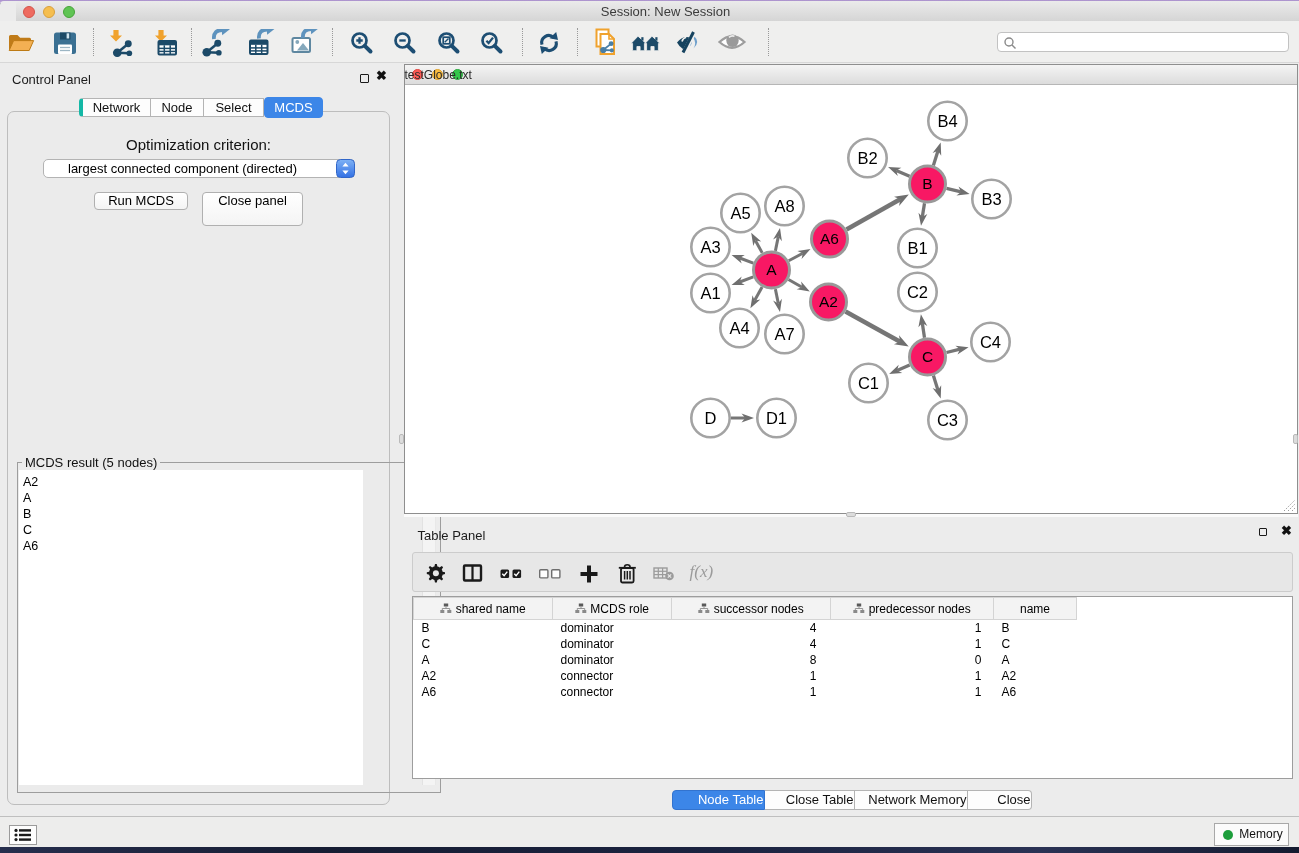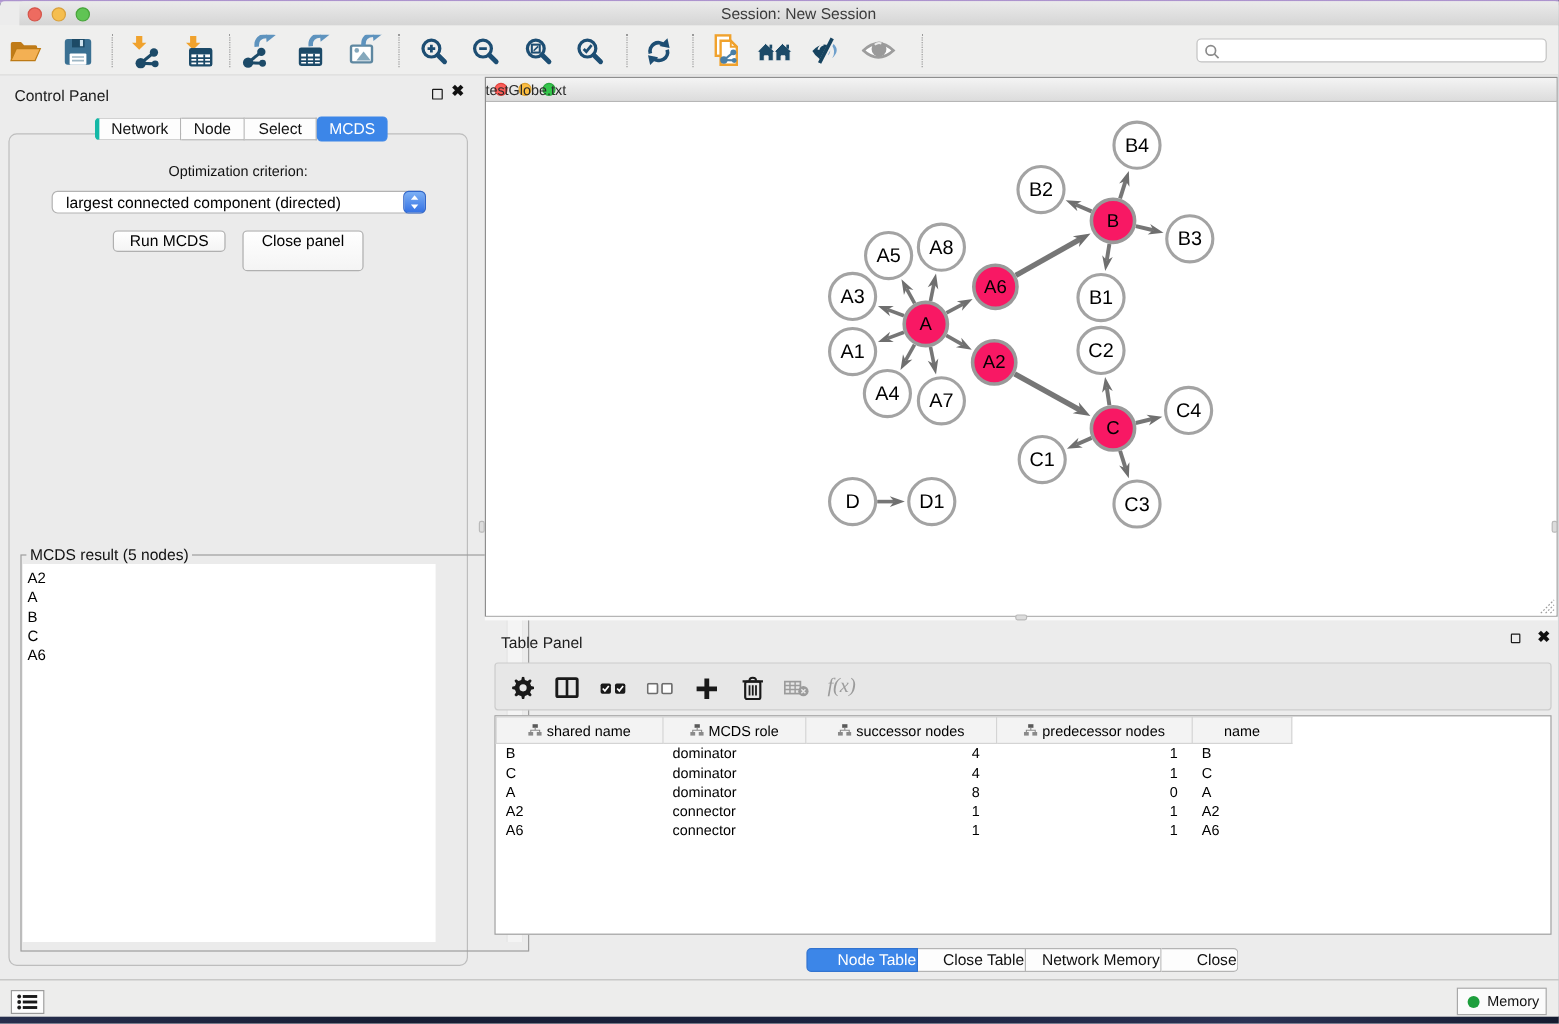--- a/index.html
+++ b/index.html
@@ -17,22 +17,22 @@
 #search{left:997px;top:11px;width:292px;height:20px;background:#fff;border:1px solid #c2c2c2;border-radius:4px}
 #main{left:0;top:63px;width:1299px;height:753px;background:#ececec}
 
 #cp-title{left:12px;top:9px;font-size:13px;color:#1c1c1c}
 .wicon{font-size:12px;color:#111}
 #cp-tabs{left:79px;top:35px;height:19px}
 .tab{float:left;height:19px;border:1px solid #b4b4b4;border-left:none;background:#fdfdfd;font-size:13px;color:#111;text-align:center;line-height:17px}
 .tab.first{border-left:4px solid #14b8a6;border-radius:4px 0 0 4px}
 .tab.sel{background:#3c86e8;color:#fff;border:1px solid #3c86e8;border-radius:4px;height:21px;margin-top:-1px;line-height:20px}
 #cp-pane{left:7px;top:48px;width:383px;height:694px;border:1px solid #bdbdbd;border-radius:7px;background:#ebebeb}
-#opt-label{left:0;top:73px;width:397px;text-align:center;font-size:12px;color:#111}
-#dropdown{left:43px;top:96px;width:312px;height:19px;background:#fff;border:1px solid #b3b3b3;border-radius:5px;font-size:13px;color:#000;line-height:17px;padding-left:11px}
+#opt-label{left:0;top:73px;width:397px;text-align:center;font-size:15px;color:#111}
+#dropdown{left:43px;top:96px;width:312px;height:19px;background:#fff;border:1px solid #b3b3b3;border-radius:5px;font-size:13px;color:#000;line-height:17px;padding-left:24px}
 #dd-cap{right:-1px;top:-1px;width:19px;height:19px;border-radius:4.5px;background:linear-gradient(#7cb0f5,#3572e4);border:1px solid #3166c9}
 #runbtn{left:94px;top:129px;width:94px;height:18px}
 #closebtn{left:202px;top:129px;width:101px;height:34px}
 .btn{background:linear-gradient(#ffffff,#f4f4f4);border:1px solid #b0b0b0;border-radius:4px;font-size:13px;color:#000;text-align:center;line-height:16px}
 #fieldset{left:17px;top:399px;width:424px;height:331px;border:1px solid #9d9d9d}
 #fs-label{left:4px;top:-8px;background:#ebebeb;padding:0 3px;font-size:13px;color:#111}
 #fs-list{left:1px;top:7px;width:344px;height:315px;background:#fff;font-size:12.5px;color:#000;padding:4px 0 0 4px;line-height:16px}
 #fs-scroll{right:4px;top:7px;width:14px;height:315px;background:#f4f4f4;border-left:1px solid #e2e2e2;border-right:1px solid #e8e8e8}
 
 #netwin{left:403.5px;top:0.5px;width:894.5px;height:450px;background:#fff;border:1px solid #8e8e8e}

